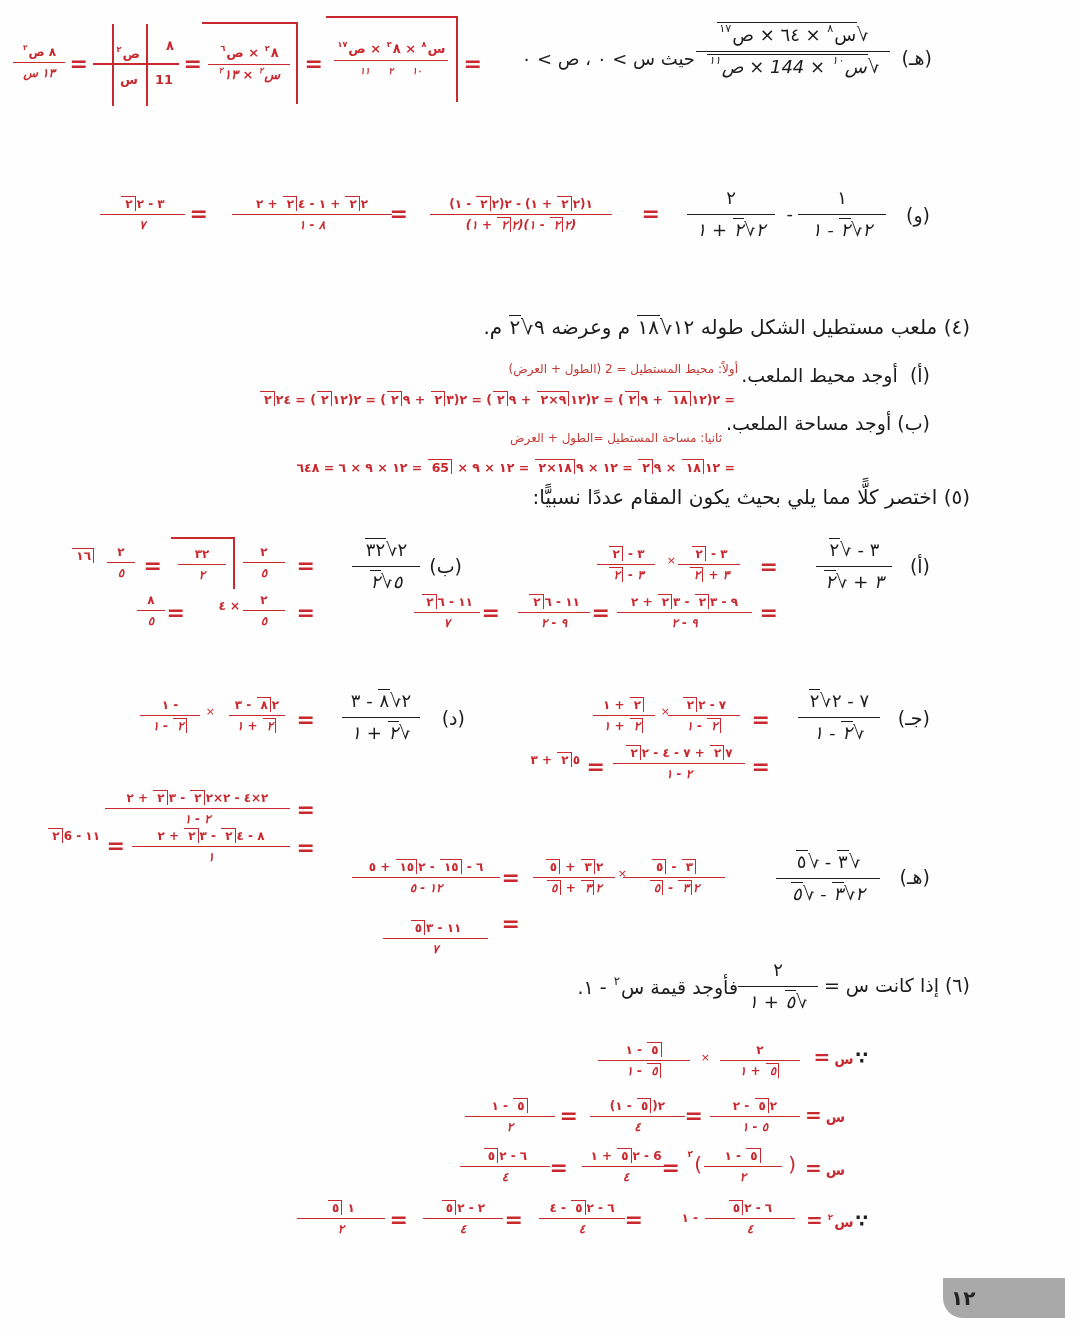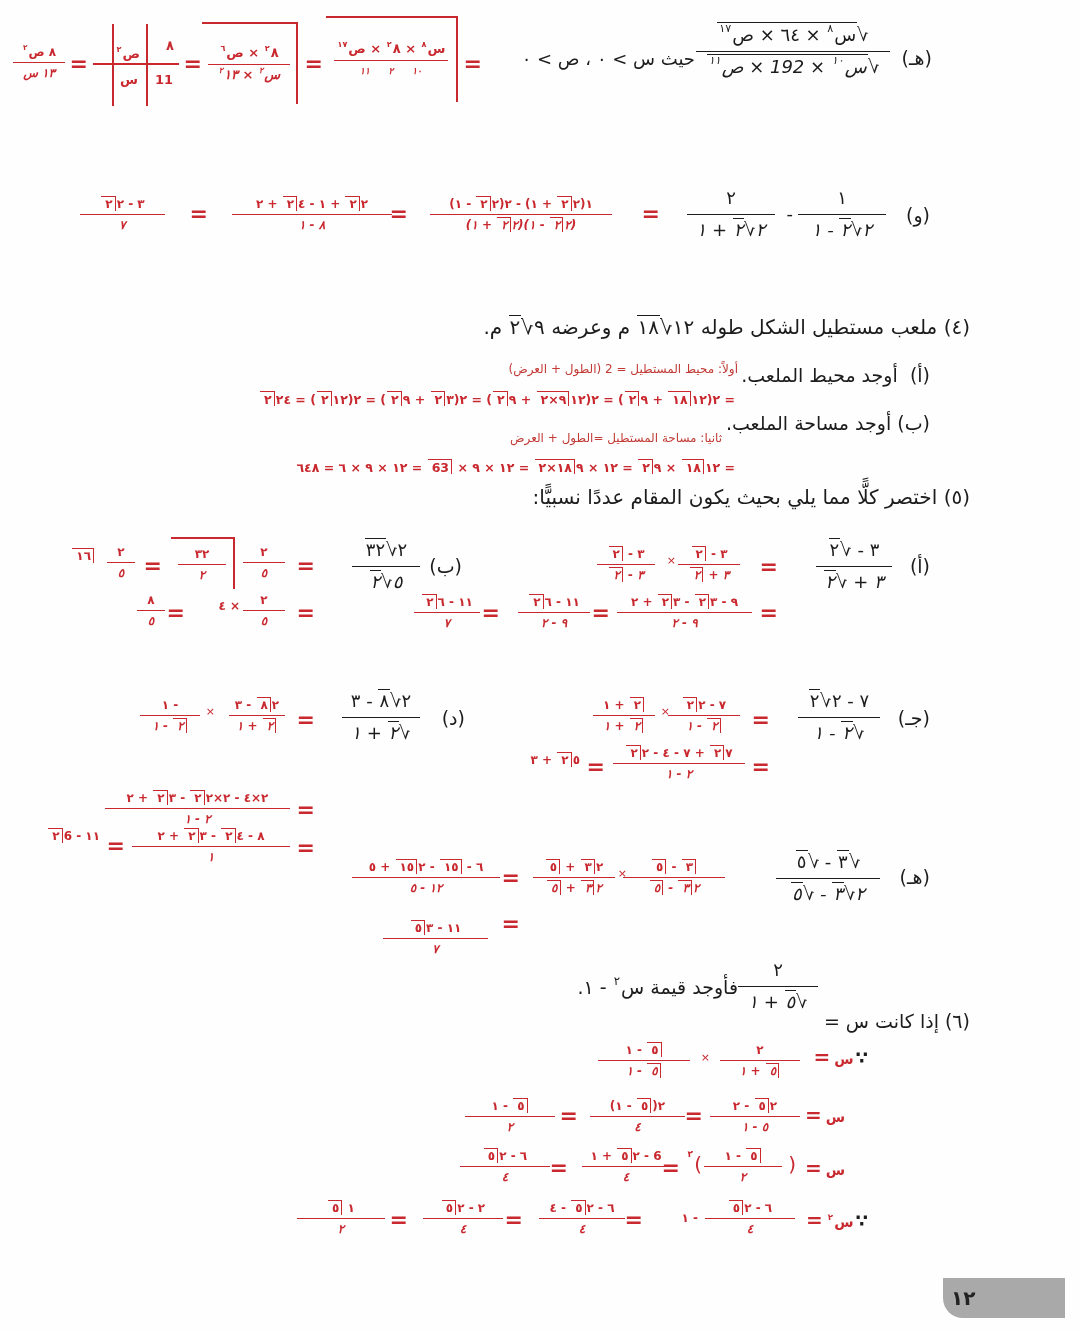--- a/index.html
+++ b/index.html
@@ -32,21 +32,21 @@
   .because { color: #1c1c1c; font-size: 18px; font-weight: bold; margin-left: 2px; }
   .pagebox { position: absolute; left: 943px; top: 1278px; width: 122px; height: 40px; background: #a9a9a9; border-bottom-left-radius: 20px; }
   .pagenum { position: absolute; left: 8px; top: 6px; direction: ltr; font-size: 20px; font-weight: bold; color: #222; line-height: 28px; }
 </style>
 </head>
 <body>
 
 <div class="abs blk lbl" style="right:148px;top:45px">(هـ)</div>
 <div class="abs fr blk" style="right:190px;top:22px;width:194px">
   <div class="n"><span class="rm">√</span><span class="rb"><span>س</span><span class="sp">٨</span><span> × ٦٤ × </span><span>ص</span><span class="sp">١٧</span></span></div>
-  <div class="d"><span class="rm">√</span><span class="rb"><span>س</span><span class="sp">١٠</span><span> × 192 × </span><span>ص</span><span class="sp">١١</span></span></div>
+  <div class="d"><span class="rm">√</span><span class="rb"><span>س</span><span class="sp">١٠</span><span> × 144 × </span><span>ص</span><span class="sp">١١</span></span></div>
 </div>
 <div class="abs blk" style="right:385px;top:46px">حيث س &gt; ٠ ، ص &gt; ٠</div>
 
 <div class="eq" style="right:598px;top:54px">=</div>
 <div class="bigrad" style="right:622px;top:16px;width:132px;height:86px">
   <div class="fr red" style="font-size:13px;width:114px">
     <div class="n"><span>س</span><span class="sp">٨</span><span> × ٨</span><span class="sp">٢</span><span> × ص</span><span class="sp">١٧</span></div>
     <div class="d" style="white-space:pre;font-size:9px">١٠      ٢      ١١</div>
   </div>
 </div>
@@ -88,34 +88,34 @@
 <div class="abs fr red" style="right:468px;top:196px;width:182px">
   <div class="n"><span>١(٢</span><span class="rr">٢</span><span> + ١) - ٢(٢</span><span class="rr">٢</span><span> - ١)</span></div>
   <div class="d"><span>(٢</span><span class="rr">٢</span><span> - ١)(٢</span><span class="rr">٢</span><span> + ١)</span></div>
 </div>
 <div class="eq" style="right:672px;top:204px">=</div>
 <div class="abs fr red" style="right:688px;top:196px;width:160px">
   <div class="n"><span>٢</span><span class="rr">٢</span><span> + ١ - ٤</span><span class="rr">٢</span><span> + ٢</span></div>
   <div class="d">٨ - ١</div>
 </div>
 <div class="eq" style="right:872px;top:204px">=</div>
-<div class="abs fr red" style="right:915px;top:196px;width:85px">
+<div class="abs fr red" style="right:895px;top:196px;width:85px">
   <div class="n"><span>٣ - ٢</span><span class="rr">٢</span></div>
   <div class="d">٧</div>
 </div>
 
 <div class="abs blk ttl" style="right:110px;top:313px"><span>(٤) ملعب مستطيل الشكل طوله ١٢</span><span class="rm">√</span><span class="rb">١٨</span><span> م وعرضه ٩</span><span class="rm">√</span><span class="rb">٢</span><span> م.</span></div>
 
 <div class="abs blk lbl" style="right:150px;top:362px"><span>(أ)</span>&nbsp;&nbsp;<span>أوجد محيط الملعب.</span></div>
 <div class="abs note" style="right:342px;top:361px">أولاً: محيط المستطيل = 2 (الطول + العرض)</div>
 <div class="abs red" style="right:345px;top:391px;font-size:12.5px"><span>= ٢(١٢</span><span class="rr">١٨</span><span> + ٩</span><span class="rr">٢</span><span>) = ٢(١٢</span><span class="rr">٩×٢</span><span> + ٩</span><span class="rr">٢</span><span>) = ٢(٣</span><span class="rr">٢</span><span> + ٩</span><span class="rr">٢</span><span>) = ٢(١٢</span><span class="rr">٢</span><span>) = ٢٤</span><span class="rr">٢</span></div>
 
 <div class="abs blk lbl" style="right:150px;top:410px"><span>(ب)</span>&nbsp;<span>أوجد مساحة الملعب.</span></div>
 <div class="abs note" style="right:358px;top:430px">ثانيا: مساحة المستطيل =الطول + العرض</div>
-<div class="abs red" style="right:345px;top:459px;font-size:12.5px"><span>= ١٢</span><span class="rr">١٨</span><span> × ٩</span><span class="rr">٢</span><span> = ١٢ × ٩</span><span class="rr">١٨×٢</span><span> = ١٢ × ٩ × </span><span class="rr">63</span><span> = ١٢ × ٩ × ٦ = ٦٤٨</span></div>
+<div class="abs red" style="right:345px;top:459px;font-size:12.5px"><span>= ١٢</span><span class="rr">١٨</span><span> × ٩</span><span class="rr">٢</span><span> = ١٢ × ٩</span><span class="rr">١٨×٢</span><span> = ١٢ × ٩ × </span><span class="rr">65</span><span> = ١٢ × ٩ × ٦ = ٦٤٨</span></div>
 
 <div class="abs blk ttl" style="right:110px;top:483px">(٥) اختصر كلًّا مما يلي بحيث يكون المقام عددًا نسبيًّا:</div>
 
 <div class="abs blk lbl" style="right:150px;top:553px">(أ)</div>
 <div class="abs fr blk" style="right:188px;top:537px;width:76px">
   <div class="n"><span>٣ - </span><span class="rm">√</span><span class="rb">٢</span></div>
   <div class="d"><span>٣ + </span><span class="rm">√</span><span class="rb">٢</span></div>
 </div>
 <div class="eq" style="right:302px;top:557px">=</div>
 <div class="abs fr red" style="right:340px;top:546px;width:62px">
@@ -246,21 +246,21 @@
 <div class="abs fr red" style="right:580px;top:859px;width:148px">
   <div class="n"><span>٦ - </span><span class="rr">١٥</span><span> - ٢</span><span class="rr">١٥</span><span> + ٥</span></div>
   <div class="d">١٢ - ٥</div>
 </div>
 <div class="eq" style="right:560px;top:914px">=</div>
 <div class="abs fr red" style="right:592px;top:920px;width:105px">
   <div class="n"><span>١١ - ٣</span><span class="rr">٥</span></div>
   <div class="d">٧</div>
 </div>
 
-<div class="abs blk lbl" style="right:110px;top:1008px">(٦)  إذا كانت س =</div>
+<div class="abs blk lbl" style="right:110px;top:972px">(٦)  إذا كانت س =</div>
 <div class="abs fr blk" style="right:262px;top:957px;width:80px">
   <div class="n">٢</div>
   <div class="d"><span class="rm">√</span><span class="rb">٥</span><span> + ١</span></div>
 </div>
 <div class="abs blk lbl" style="right:342px;top:974px"><span>فأوجد قيمة س</span><span class="sp">٢</span><span> - ١.</span></div>
 
 <div class="abs red" style="right:212px;top:1046px;font-size:14px;line-height:22px"><span class="because">∵</span><span>س</span><span class="eqi">=</span></div>
 <div class="abs fr red" style="right:280px;top:1042px;width:80px">
   <div class="n">٢</div>
   <div class="d"><span class="rr">٥</span><span> + ١</span></div>

